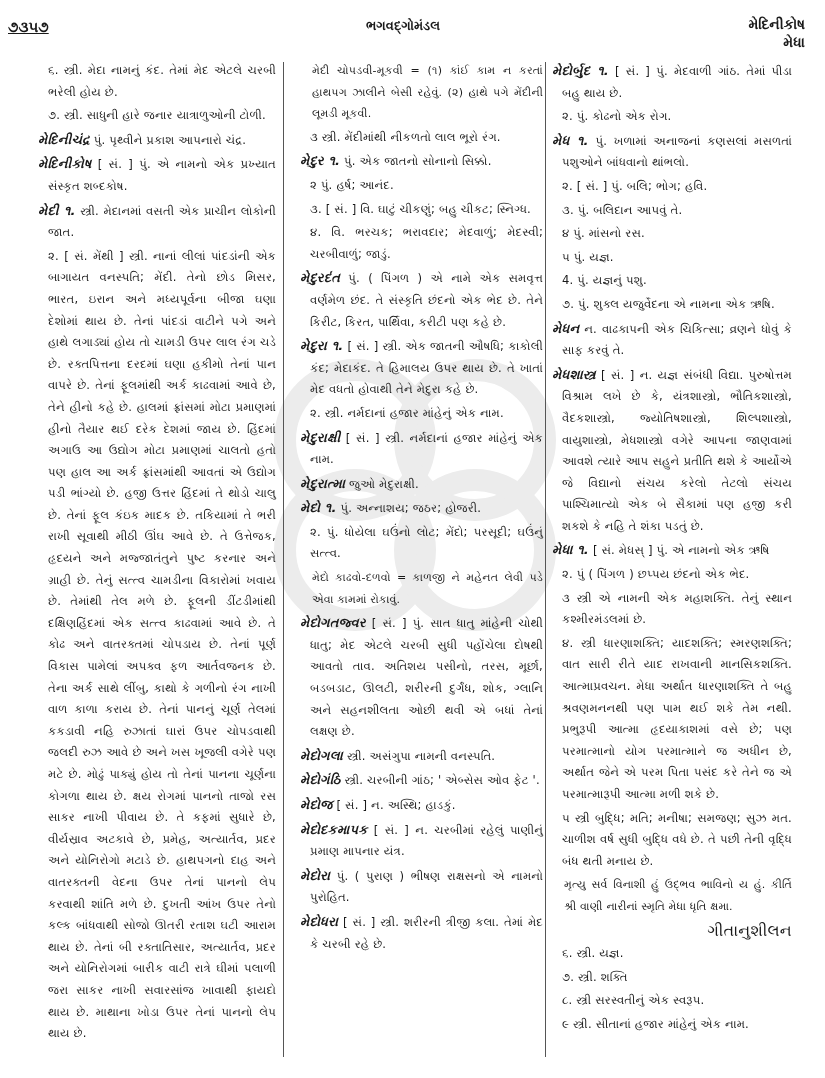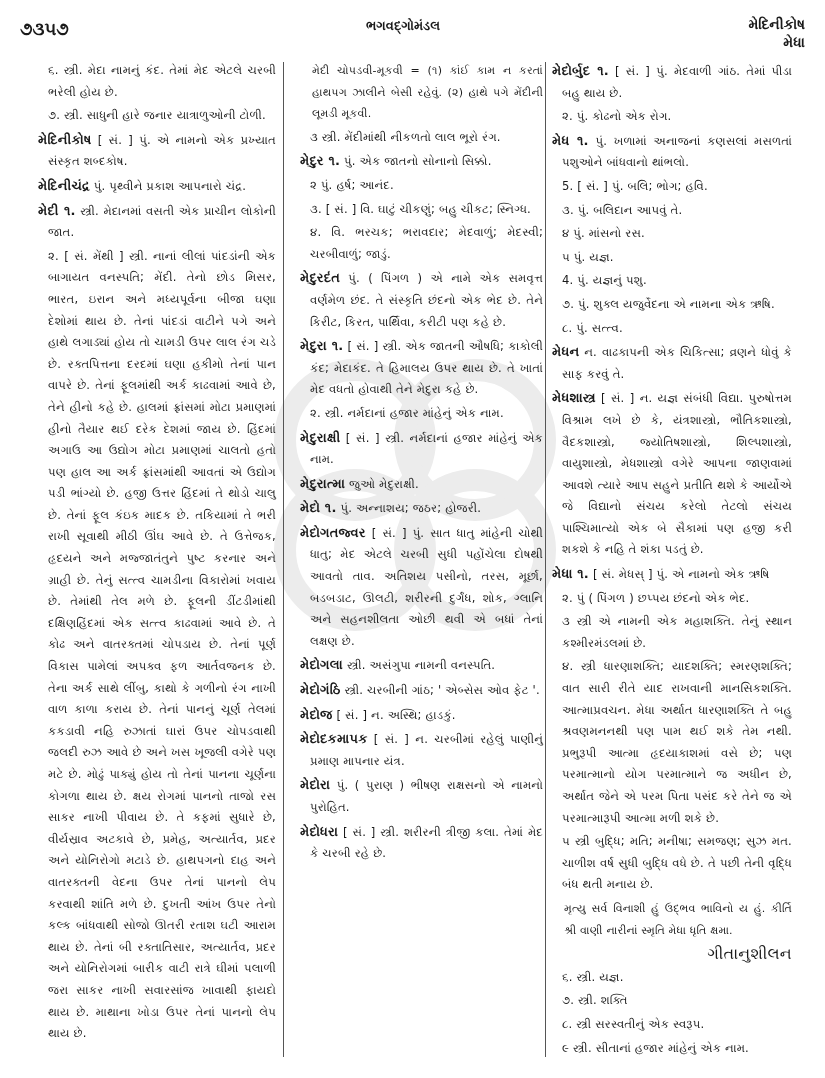--- a/index.html
+++ b/index.html
@@ -1,32 +1,32 @@
 <!DOCTYPE html>
 <html><head>
 <meta charset="utf-8">
 <style>
   html, body { margin:0; padding:0; background:#ffffff; }
   body { width:825px; height:1078px; position:relative; overflow:hidden;
          font-family:"DejaVu Sans", sans-serif; color:#1a1a1a; }
   .header { position:absolute; top:0; left:0; width:825px; height:60px; }
-  .pg-num { position:absolute; left:20px; top:18px; font-size:18px; font-weight:bold; }
+  .pg-num { position:absolute; left:8px; top:18px; font-size:15px; font-weight:bold;text-decoration:underline; }
   .running-title { position:absolute; left:0; width:806px; text-align:center; top:18px; font-size:13px; font-weight:bold; }
   .section-title { position:absolute; right:20px; top:15px; font-size:14px; font-weight:bold; text-align:right; line-height:18px; }
   .watermark { position:absolute; left:255px; top:330px; width:320px; height:320px; pointer-events:none; }
   .col { position:absolute; top:60px; font-size:11.6px; line-height:21.6px; letter-spacing:0.2px; }
   .col-left { left:38px; width:238px; }
   .col-mid { left:300px; width:243px; }
   .col-right { left:552px; width:240px; }
   .divider { position:absolute; top:62px; width:1px; background:#555; height:995px; }
   .div1 { left:283px; } .div2 { left:545px; }
   .entry { margin:0 0 2px 0; text-align:justify; }
   .entry.sub { padding-left:10px; }
   .entry.hang { padding-left:10px; text-indent:-10px; }
-  .hw { font-weight:bold; font-size:13px; }
+  .hw { font-weight:bold; font-size:13px;font-style:italic; }
   .quote { padding-left:12px; font-size:11px; }
   .attrib { text-align:right; font-size:16px; }
 </style>
 </head>
 <body>
 
 <div class="header">
   <div class="pg-num">૭૩૫૭</div>
   <div class="running-title">ભગવદ્ગોમંડલ</div>
   <div class="section-title">
@@ -43,57 +43,58 @@
     <circle cx="220" cy="220" r="70"></circle>
   </g>
 </svg>
 
 <div class="divider div1"></div>
 <div class="divider div2"></div>
 
 <div class="col col-left" id="col-left">
     <div class="entry sub">૬. સ્ત્રી. મેદા નામનું કંદ. તેમાં મેદ એટલે ચરબી ભરેલી હોય છે.</div>
     <div class="entry sub">૭. સ્ત્રી. સાધુની હારે જનાર યાત્રાળુઓની ટોળી.</div>
+    <div class="entry hang"><span class="hw">મેદિનીચંદ્ર</span> <span>પું. પૃથ્વીને પ્રકાશ આપનારો ચંદ્ર.</span></div>
     <div class="entry hang"><span class="hw">મેદિનીકોષ</span> <span>[ સં. ] પું. એ નામનો એક પ્રખ્યાત સંસ્કૃત શબ્દકોષ.</span></div>
-    <div class="entry hang"><span class="hw">મેદિનીચંદ્ર</span> <span>પું. પૃથ્વીને પ્રકાશ આપનારો ચંદ્ર.</span></div>
     <div class="entry hang"><span class="hw">મેદી ૧.</span> <span>સ્ત્રી. મેદાનમાં વસતી એક પ્રાચીન લોકોની જાત.</span></div>
     <div class="entry sub">૨. [ સં. મેંથી ] સ્ત્રી. નાનાં લીલાં પાંદડાંની એક બાગાયત વનસ્પતિ; મેંદી. તેનો છોડ મિસર, ભારત, ઇરાન અને મધ્યપૂર્વના બીજા ઘણા દેશોમાં થાય છે. તેનાં પાંદડાં વાટીને પગે અને હાથે લગાડ્યાં હોય તો ચામડી ઉપર લાલ રંગ ચડે છે. રક્તપિત્તના દરદમાં ઘણા હકીમો તેનાં પાન વાપરે છે. તેનાં ફૂલમાંથી અર્ક કાઢવામાં આવે છે, તેને હીનો કહે છે. હાલમાં ફ્રાંસમાં મોટા પ્રમાણમાં હીનો તૈયાર થઈ દરેક દેશમાં જાય છે. હિંદમાં અગાઉ આ ઉદ્યોગ મોટા પ્રમાણમાં ચાલતો હતો પણ હાલ આ અર્ક ફ્રાંસમાંથી આવતાં એ ઉદ્યોગ પડી ભાંગ્યો છે. હજી ઉત્તર હિંદમાં તે થોડો ચાલુ છે. તેનાં ફૂલ કંઇક માદક છે. તકિયામાં તે ભરી રાખી સૂવાથી મીઠી ઊંઘ આવે છે. તે ઉત્તેજક, હૃદયને અને મજ્જાતંતુને પુષ્ટ કરનાર અને ગ્રાહી છે. તેનું સત્ત્વ ચામડીના વિકારોમાં ખવાય છે. તેમાંથી તેલ મળે છે. ફૂલની ડીંટડીમાંથી દક્ષિણહિંદમાં એક સત્ત્વ કાઢવામાં આવે છે. તે કોઢ અને વાતરક્તમાં ચોપડાય છે. તેનાં પૂર્ણ વિકાસ પામેલાં અપક્વ ફળ આર્તવજનક છે. તેના અર્ક સાથે લીંબુ, કાથો કે ગળીનો રંગ નાખી વાળ કાળા કરાય છે. તેનાં પાનનું ચૂર્ણ તેલમાં કકડાવી નહિ રુઝાતાં ઘારાં ઉપર ચોપડવાથી જલદી રુઝ આવે છે અને ખસ ખૂજલી વગેરે પણ મટે છે. મોઢું પાક્યું હોય તો તેનાં પાનના ચૂર્ણના કોગળા થાય છે. ક્ષય રોગમાં પાનનો તાજો રસ સાકર નાખી પીવાય છે. તે કફમાં સુધારે છે, વીર્યસ્રાવ અટકાવે છે, પ્રમેહ, અત્યાર્તવ, પ્રદર અને યોનિરોગો મટાડે છે. હાથપગનો દાહ અને વાતરક્તની વેદના ઉપર તેનાં પાનનો લેપ કરવાથી શાંતિ મળે છે. દુખતી આંખ ઉપર તેનો કલ્ક બાંધવાથી સોજો ઊતરી રતાશ ઘટી આરામ થાય છે. તેનાં બી રક્તાતિસાર, અત્યાર્તવ, પ્રદર અને યોનિરોગમાં બારીક વાટી રાત્રે ઘીમાં પલાળી જરા સાકર નાખી સવારસાંજ ખાવાથી ફાયદો થાય છે. માથાના ખોડા ઉપર તેનાં પાનનો લેપ થાય છે.</div>
   </div>
 <div class="col col-mid" id="col-middle">
     <div class="entry quote">મેદી ચોપડવી-મૂકવી = (૧) કાંઈ કામ ન કરતાં હાથપગ ઝાલીને બેસી રહેવું. (૨) હાથે પગે મેંદીની લૂમડી મૂકવી.</div>
     <div class="entry sub">૩ સ્ત્રી. મેંદીમાંથી નીકળતો લાલ ભૂરો રંગ.</div>
     <div class="entry hang"><span class="hw">મેદુર ૧.</span> <span>પું. એક જાતનો સોનાનો સિક્કો.</span></div>
     <div class="entry sub">૨ પું. હર્ષ; આનંદ.</div>
     <div class="entry sub">૩. [ સં. ] વિ. ઘાટું ચીકણું; બહુ ચીકટ; સ્નિગ્ધ.</div>
     <div class="entry sub">૪. વિ. ભરચક; ભરાવદાર; મેદવાળું; મેદસ્વી; ચરબીવાળું; જાડું.</div>
     <div class="entry hang"><span class="hw">મેદુરદંત</span> <span>પું. ( પિંગળ ) એ નામે એક સમવૃત્ત વર્ણમેળ છંદ. તે સંસ્કૃતિ છંદનો એક ભેદ છે. તેને કિરીટ, કિરત, પાર્થિવા, કરીટી પણ કહે છે.</span></div>
     <div class="entry hang"><span class="hw">મેદુરા ૧.</span> <span>[ સં. ] સ્ત્રી. એક જાતની ઔષધિ; કાકોલી કંદ; મેદાકંદ. તે હિમાલય ઉપર થાય છે. તે ખાતાં મેદ વધતો હોવાથી તેને મેદુરા કહે છે.</span></div>
     <div class="entry sub">૨. સ્ત્રી. નર્મદાનાં હજાર માંહેનું એક નામ.</div>
     <div class="entry hang"><span class="hw">મેદુરાક્ષી</span> <span>[ સં. ] સ્ત્રી. નર્મદાનાં હજાર માંહેનું એક નામ.</span></div>
     <div class="entry hang"><span class="hw">મેદુરાત્મા</span> <span>જુઓ મેદુરાક્ષી.</span></div>
     <div class="entry hang"><span class="hw">મેદો ૧.</span> <span>પું. અન્નાશય; જઠર; હોજરી.</span></div>
+    <div class="entry sub">૨. પું. ધોયેલા ઘઉંનો લોટ; મેંદો; પરસૂદી; ઘઉંનું સત્ત્વ.</div>
+    <div class="entry quote">મેદો કાઢવો-દળવો = કાળજી ને મહેનત લેવી પડે એવા કામમાં રોકાવું.</div>
     <div class="entry hang"><span class="hw">મેદોગતજ્વર</span> <span>[ સં. ] પું. સાત ધાતુ માંહેની ચોથી ધાતુ; મેદ એટલે ચરબી સુધી પહોંચેલા દોષથી આવતો તાવ. અતિશય પસીનો, તરસ, મૂર્છા, બડબડાટ, ઊલટી, શરીરની દુર્ગંધ, શોક, ગ્લાનિ અને સહનશીલતા ઓછી થવી એ બધાં તેનાં લક્ષણ છે.</span></div>
     <div class="entry hang"><span class="hw">મેદોગલા</span> <span>સ્ત્રી. અસંગુપા નામની વનસ્પતિ.</span></div>
     <div class="entry hang"><span class="hw">મેદોગંઠિ</span> <span>સ્ત્રી. ચરબીની ગાંઠ; ' એબ્સેસ ઓવ ફેટ '.</span></div>
     <div class="entry hang"><span class="hw">મેદોજ</span> <span>[ સં. ] ન. અસ્થિ; હાડકું.</span></div>
     <div class="entry hang"><span class="hw">મેદોદકમાપક</span> <span>[ સં. ] ન. ચરબીમાં રહેલું પાણીનું પ્રમાણ માપનાર યંત્ર.</span></div>
     <div class="entry hang"><span class="hw">મેદોરા</span> <span>પું. ( પુરાણ ) ભીષણ રાક્ષસનો એ નામનો પુરોહિત.</span></div>
     <div class="entry hang"><span class="hw">મેદોધરા</span> <span>[ સં. ] સ્ત્રી. શરીરની ત્રીજી કલા. તેમાં મેદ કે ચરબી રહે છે.</span></div>
   </div>
 <div class="col col-right" id="col-right">
     <div class="entry hang"><span class="hw">મેદોર્બુદ ૧.</span> <span>[ સં. ] પું. મેદવાળી ગાંઠ. તેમાં પીડા બહુ થાય છે.</span></div>
     <div class="entry sub">૨. પું. કોઢનો એક રોગ.</div>
     <div class="entry hang"><span class="hw">મેધ ૧.</span> <span>પું. ખળામાં અનાજનાં કણસલાં મસળતાં પશુઓને બાંધવાનો થાંભલો.</span></div>
-    <div class="entry sub">5. [ સં. ] પું. બલિ; ભોગ; હવિ.</div>
+    <div class="entry sub">૨. [ સં. ] પું. બલિ; ભોગ; હવિ.</div>
     <div class="entry sub">૩. પું. બલિદાન આપવું તે.</div>
     <div class="entry sub">૪ પું. માંસનો રસ.</div>
     <div class="entry sub">૫ પું. યજ્ઞ.</div>
     <div class="entry sub">4. પું. યજ્ઞનું પશુ.</div>
     <div class="entry sub">૭. પું. શુક્લ યજુર્વેદના એ નામના એક ઋષિ.</div>
-    <div class="entry sub">૮. પું. સત્ત્વ.</div>
     <div class="entry hang"><span class="hw">મેધન</span> <span>ન. વાઢકાપની એક ચિકિત્સા; વ્રણને ધોવું કે સાફ કરવું તે.</span></div>
     <div class="entry hang"><span class="hw">મેધશાસ્ત્ર</span> <span>[ સં. ] ન. યજ્ઞ સંબંધી વિદ્યા. પુરુષોત્તમ વિશ્રામ લખે છે કે, યંત્રશાસ્ત્રો, ભૌતિકશાસ્ત્રો, વૈદકશાસ્ત્રો, જ્યોતિષશાસ્ત્રો, શિલ્પશાસ્ત્રો, વાયુશાસ્ત્રો, મેધશાસ્ત્રો વગેરે આપના જાણવામાં આવશે ત્યારે આપ સહુને પ્રતીતિ થશે કે આર્યોએ જે વિદ્યાનો સંચય કરેલો તેટલો સંચય પાશ્ચિમાત્યો એક બે સૈકામાં પણ હજી કરી શકશે કે નહિ તે શંકા પડતું છે.</span></div>
     <div class="entry hang"><span class="hw">મેધા ૧.</span> <span>[ સં. મેધસ્ ] પું. એ નામનો એક ઋષિ</span></div>
     <div class="entry sub">૨. પું ( પિંગળ ) છપ્પય છંદનો એક ભેદ.</div>
     <div class="entry sub">૩ સ્ત્રી એ નામની એક મહાશક્તિ. તેનું સ્થાન કશ્મીરમંડલમાં છે.</div>
     <div class="entry sub">૪. સ્ત્રી ધારણાશક્તિ; યાદશક્તિ; સ્મરણશક્તિ; વાત સારી રીતે યાદ રાખવાની માનસિકશક્તિ. આત્માપ્રવચન. મેધા અર્થાત ધારણાશક્તિ તે બહુ શ્રવણમનનથી પણ પામ થઈ શકે તેમ નથી. પ્રભુરૂપી આત્મા હૃદયાકાશમાં વસે છે; પણ પરમાત્માનો યોગ પરમાત્માને જ અધીન છે, અર્થાત જેને એ પરમ પિતા પસંદ કરે તેને જ એ પરમાત્મારૂપી આત્મા મળી શકે છે.</div>
     <div class="entry sub">૫ સ્ત્રી બુદ્ધિ; મતિ; મનીષા; સમજણ; સુઝ મત. ચાળીશ વર્ષ સુધી બુદ્ધિ વધે છે. તે પછી તેની વૃદ્ધિ બંધ થતી મનાય છે.</div>
     <div class="entry quote">મૃત્યુ સર્વ વિનાશી હું ઉદ્ભવ ભાવિનો ય હું. કીર્તિ શ્રી વાણી નારીનાં સ્મૃતિ મેધા ધૃતિ ક્ષમા.</div>
     <div class="entry attrib">ગીતાનુશીલન</div>
     <div class="entry sub">૬. સ્ત્રી. યજ્ઞ.</div>

